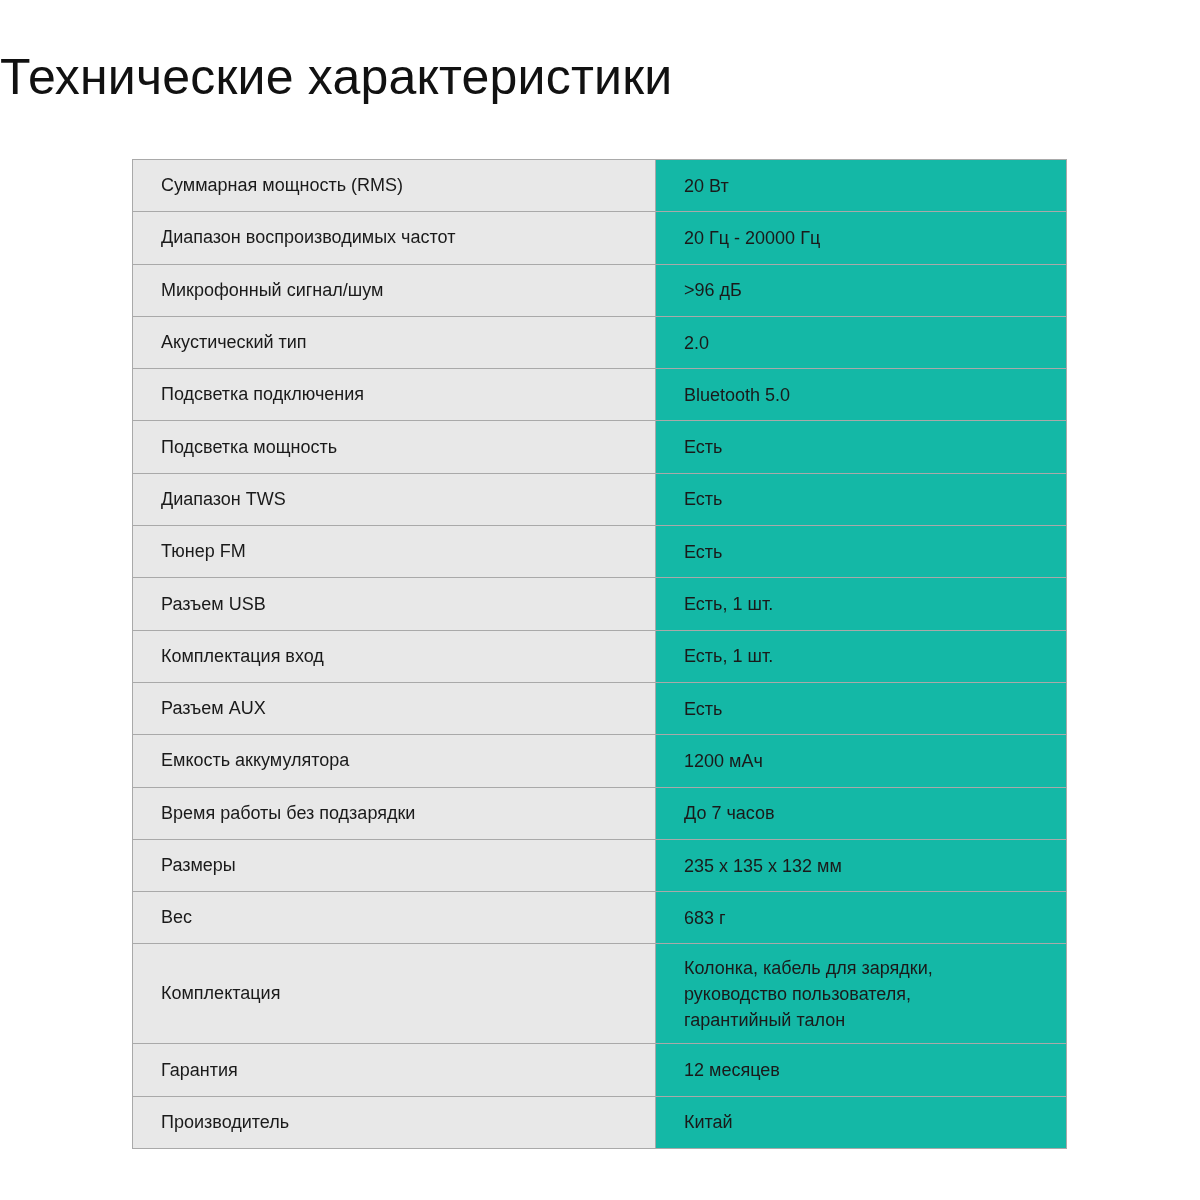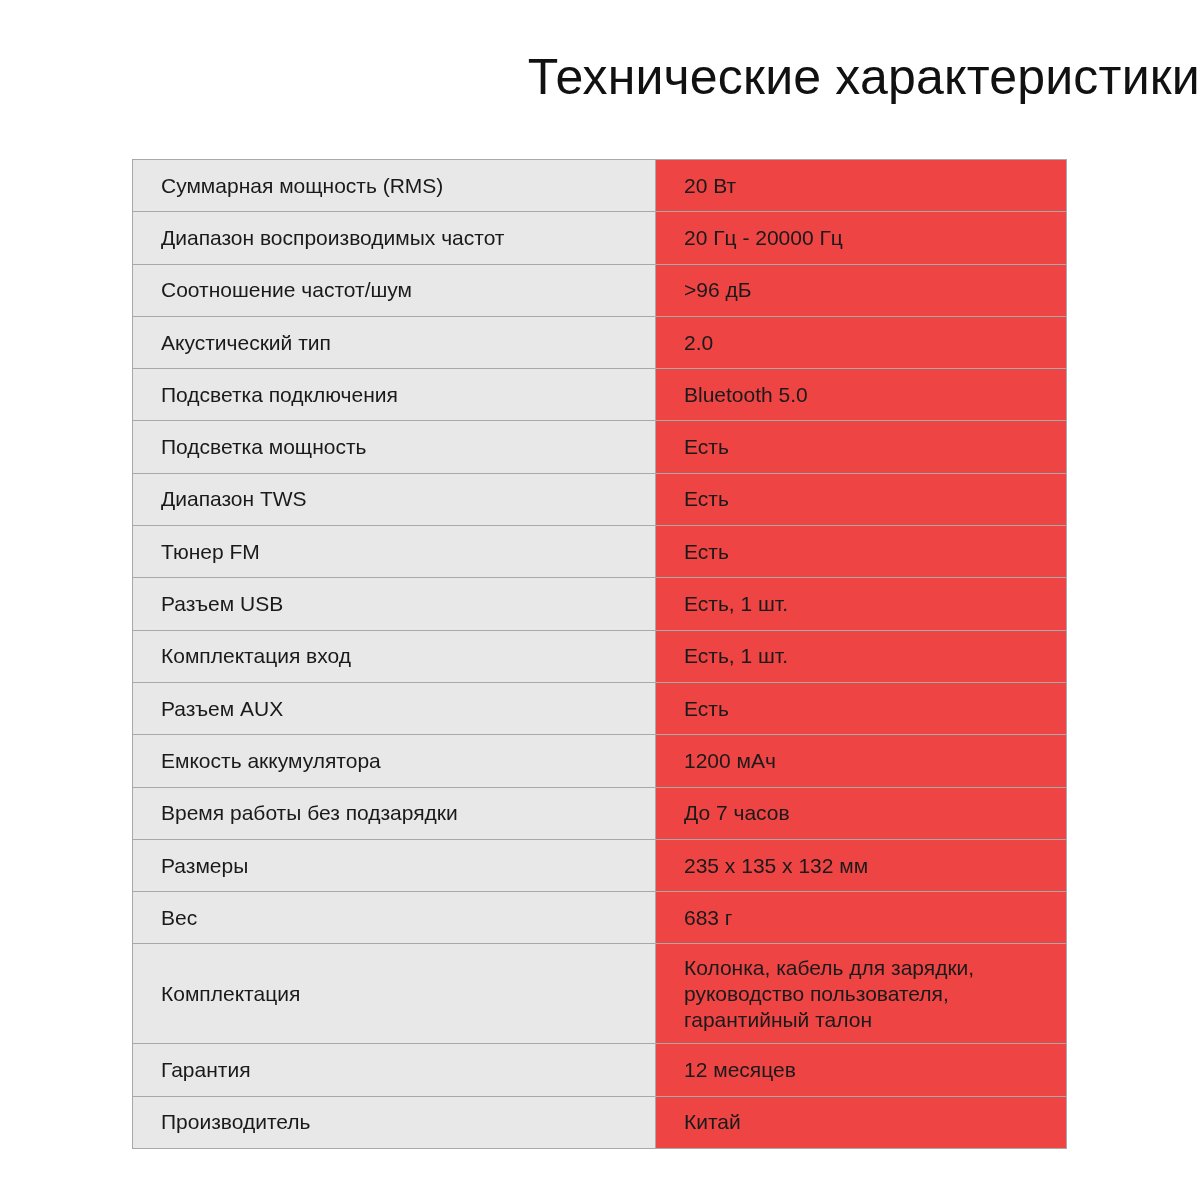--- a/index.html
+++ b/index.html
@@ -1,45 +1,45 @@
 <!DOCTYPE html>
 <html><head>
 <meta charset="utf-8">
 <style>
   html, body { margin:0; padding:0; background:#ffffff; }
   body { width:1200px; height:1200px; position:relative; overflow:hidden;
          font-family:"Liberation Sans", "DejaVu Sans", sans-serif; color:#1a1a1a; }
-  .title { position:absolute; top:48px; left:0; width:1200px; text-align:right;
+  .title { position:absolute; top:48px; left:0; width:1200px; text-align:left;
            font-size:50px; font-weight:normal; color:#111; letter-spacing:0.2px; margin:0; }
   .spec-table { position:absolute; left:132px; top:159px; width:935px;
                 border-collapse:collapse; table-layout:fixed; }
-  .spec-table td { border:1.5px solid #a9a9a9; font-size:21px; padding:0; vertical-align:middle; }
+  .spec-table td { border:1.5px solid #a9a9a9; font-size:18px; padding:0; vertical-align:middle; }
   .spec-table td.k { width:494px; background:#e8e8e8; padding-left:28px; }
-  .spec-table td.v { background:#ef4444; padding-left:28px; line-height:26px; }
+  .spec-table td.v { background:#14b8a6; padding-left:28px; line-height:26px; }
   .spec-table tr { height:52.3px; }
   .spec-table tr.tall { height:100px; }
   .spec-table td.v span { white-space:pre-line; display:block; }
 </style>
 </head>
 <body>
 
 <h1 class="title">Технические характеристики</h1>
 
 <table class="spec-table">
   <tbody>
     <tr>
         <td class="k">Суммарная мощность (RMS)</td>
         <td class="v">20 Вт</td>
       </tr>
     <tr>
         <td class="k">Диапазон воспроизводимых частот</td>
         <td class="v">20 Гц - 20000 Гц</td>
       </tr>
     <tr>
-        <td class="k">Соотношение частот/шум</td>
+        <td class="k">Микрофонный сигнал/шум</td>
         <td class="v">&gt;96 дБ</td>
       </tr>
     <tr>
         <td class="k">Акустический тип</td>
         <td class="v">2.0</td>
       </tr>
     <tr>
         <td class="k">Подсветка подключения</td>
         <td class="v">Bluetooth 5.0</td>
       </tr>

